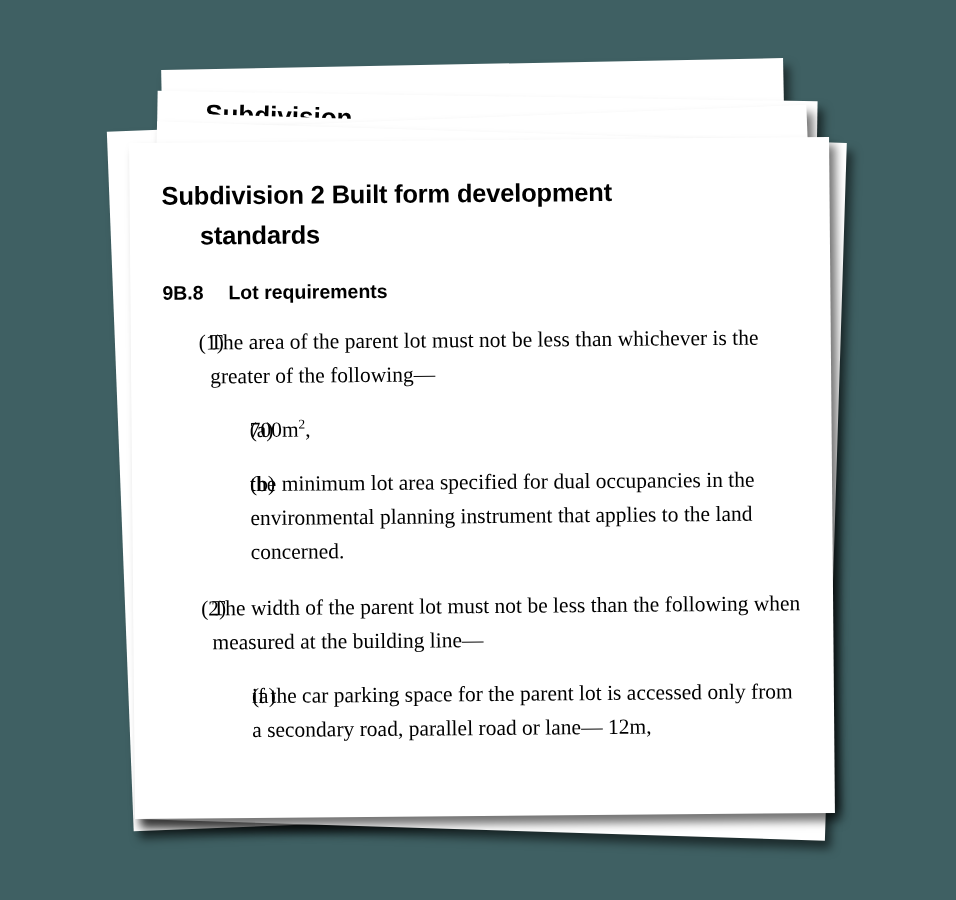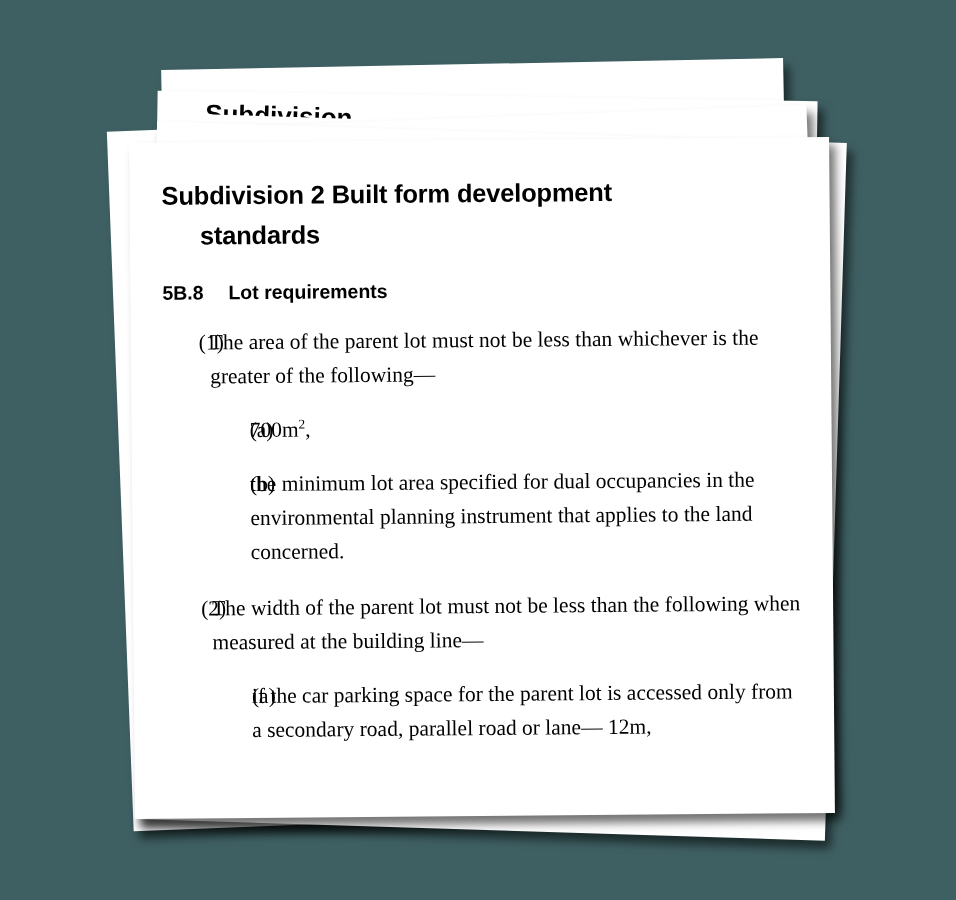--- a/index.html
+++ b/index.html
@@ -143,21 +143,21 @@
 
   <div class="sheet front">
     <div class="page-body">
 
       <h1 class="doc-title">
         <span class="l1">Subdivision 2 Built form development</span>
         <span class="l2">standards</span>
       </h1>
 
       <h2 class="section-head">
-        <span class="num">5B.8</span><span>Lot requirements</span>
+        <span class="num">9B.8</span><span>Lot requirements</span>
       </h2>
 
       <div class="para">
         <span class="marker">(1)</span>
         <span class="text">The area of the parent lot must not be less than whichever is the greater of the following—</span>
       </div>
 
       <div class="para sub">
         <span class="marker">(a)</span>
         <span class="text"><span>700m</span><sup>2</sup><span>,</span></span>

